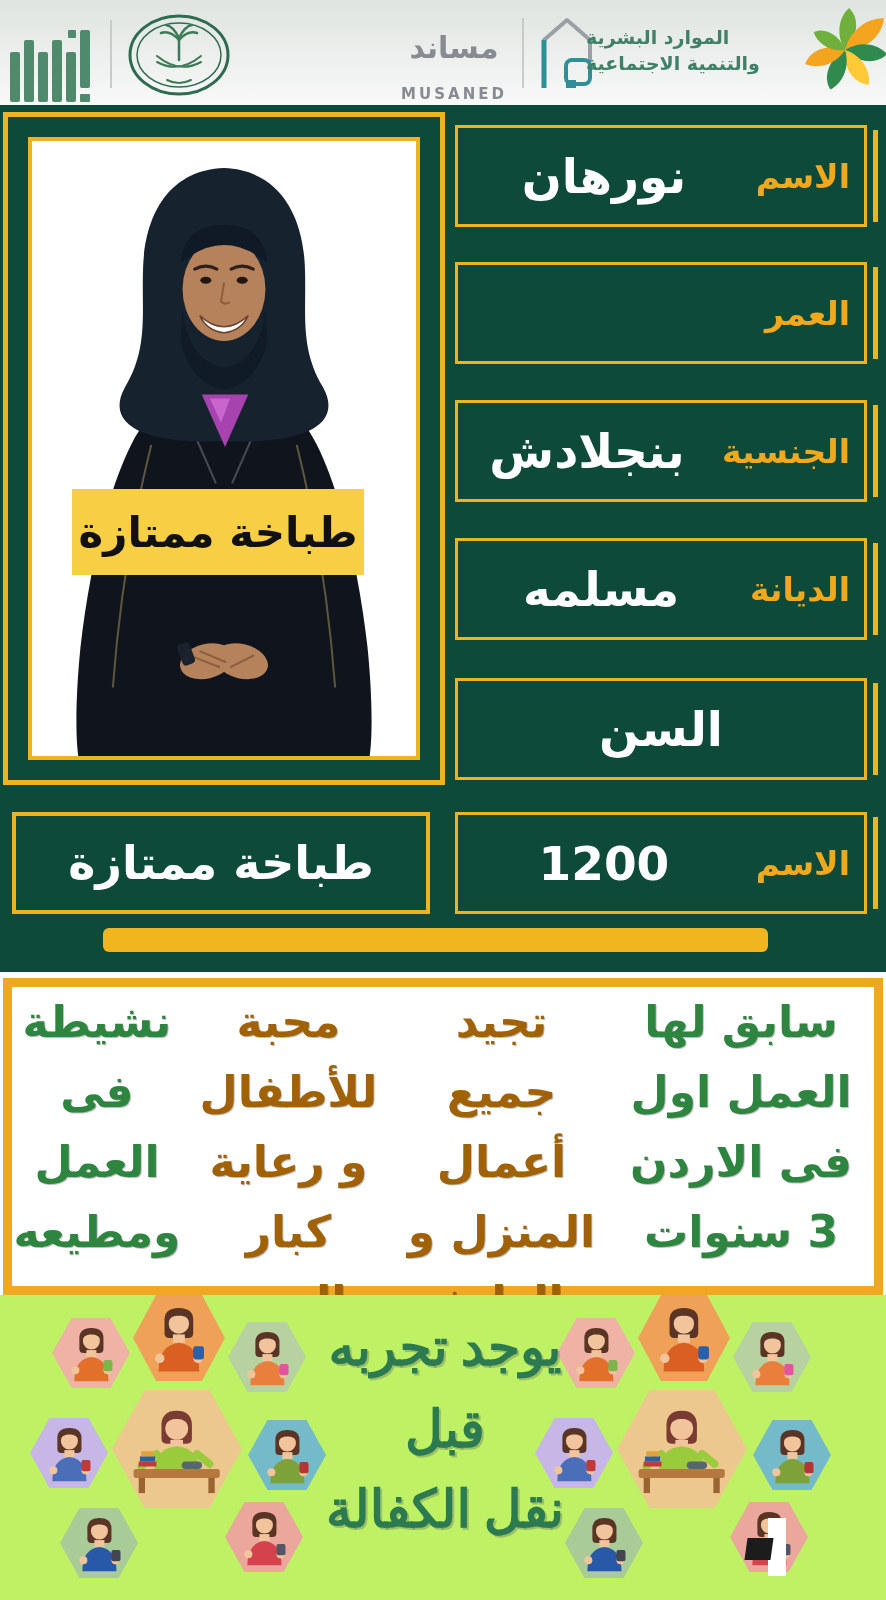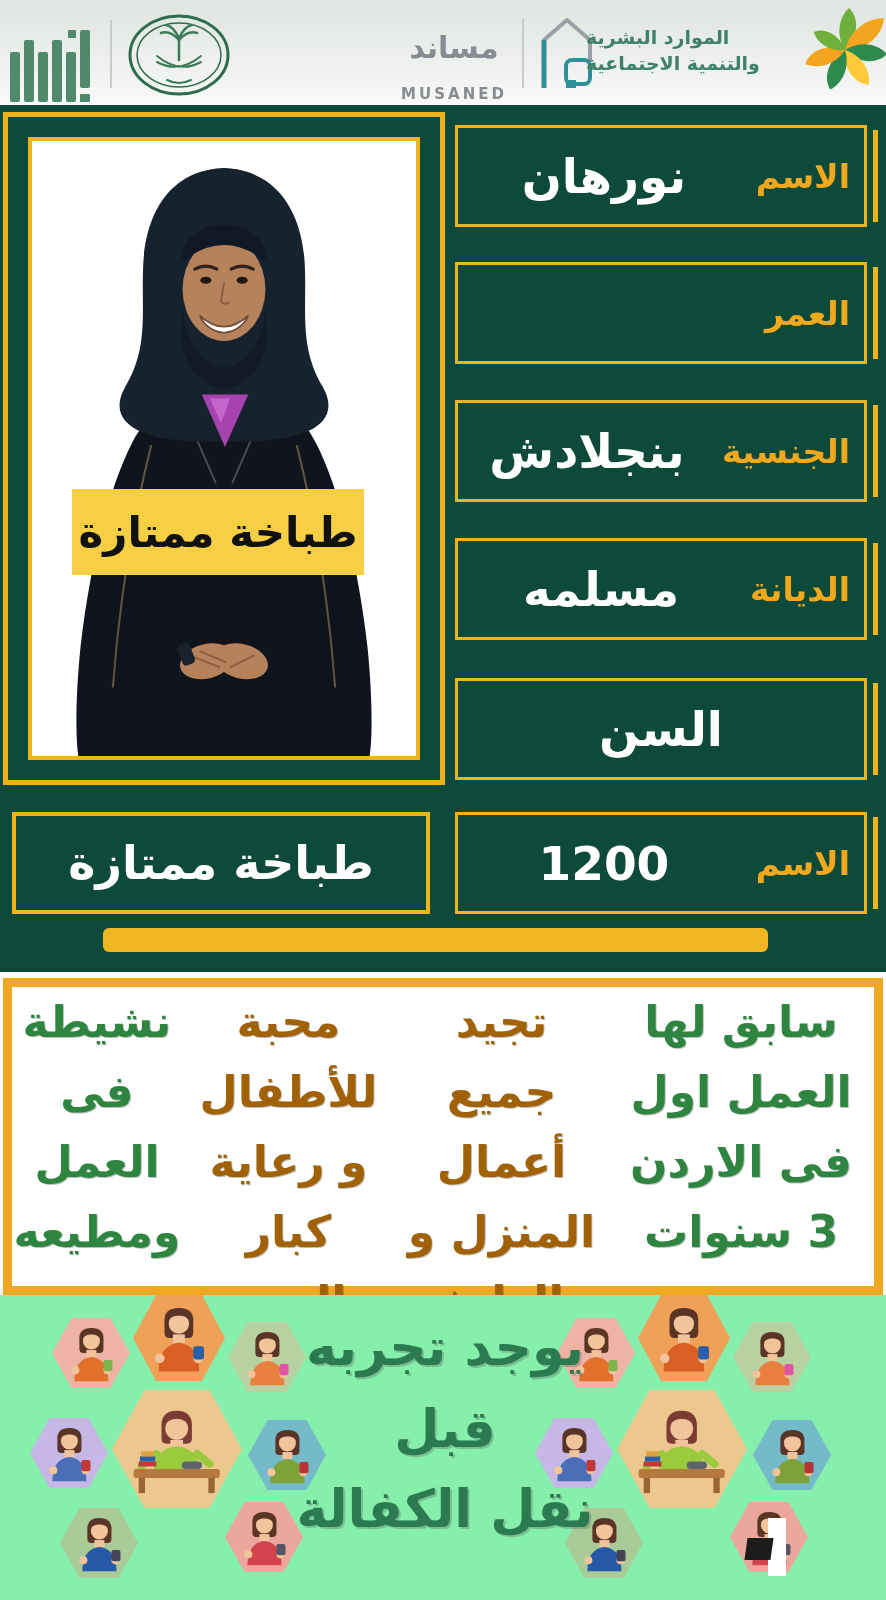--- a/index.html
+++ b/index.html
@@ -44,21 +44,21 @@
 
   
   #desc{position:absolute;left:3px;top:978px;width:880px;height:317px;box-sizing:border-box;
         border:9px solid #f0a823;background:#fff;display:flex;flex-direction:row;
         justify-content:space-evenly;text-align:center;direction:rtl;}
   .dline{font-size:44px;font-weight:bold;line-height:70px;color:#a16207;
          text-shadow:1px 1px 0 rgba(0,0,0,.25);}
   .dline.green{color:#2e8540;}
 
   
-  #footer{position:absolute;left:0;top:1295px;width:886px;height:305px;background:#86efac;}
+  #footer{position:absolute;left:0;top:1295px;width:886px;height:305px;background:#bef264;font-family:Liberation Serif, serif;}
   .ftext{position:absolute;left:250px;width:390px;text-align:center;color:#2c7a50;
          font-size:52px;font-weight:bold;direction:rtl;
          text-shadow:2px 2px 0 rgba(100,100,100,.35);}
   .ft1{top:22px}.ft2{top:104px}.ft3{top:184px}
 
   .hex{position:absolute;clip-path:polygon(25% 0,75% 0,100% 50%,75% 100%,25% 100%,0 50%);
        display:flex;align-items:center;justify-content:center;}
   .hex svg{width:78%;height:86%;}
 
   #wm-stripe{position:absolute;left:768px;top:223px;width:18px;height:58px;background:#fff;}

